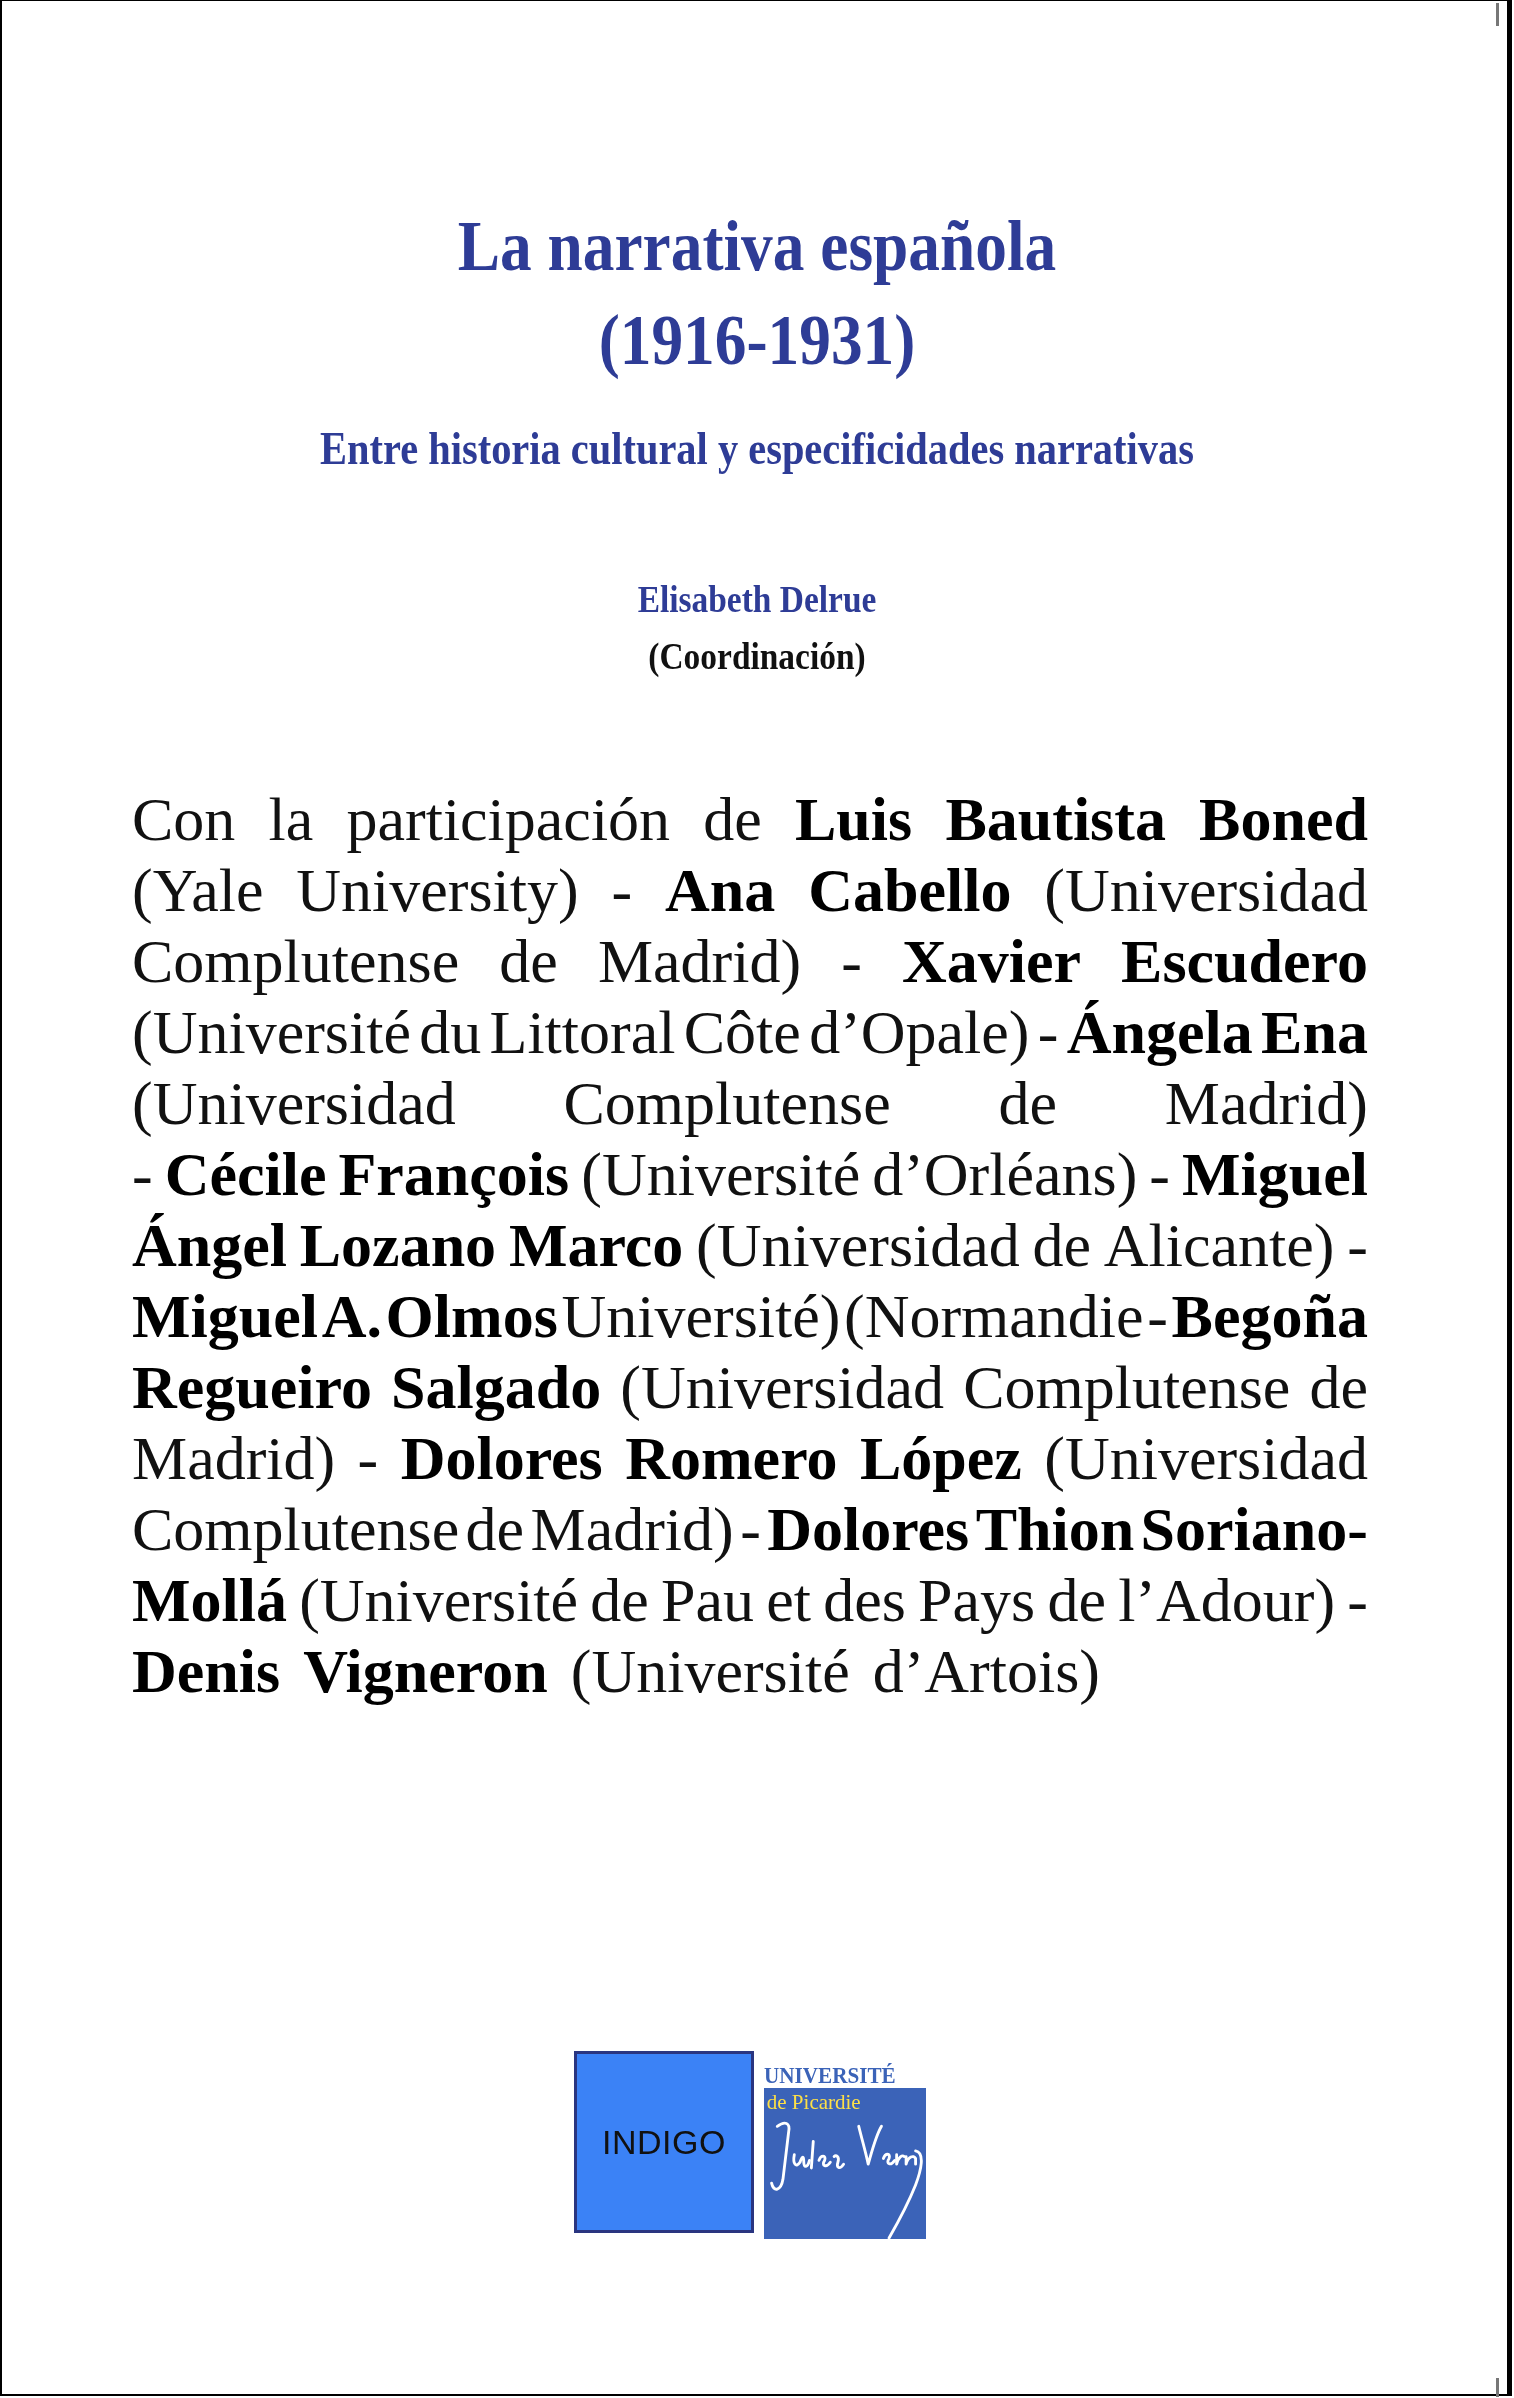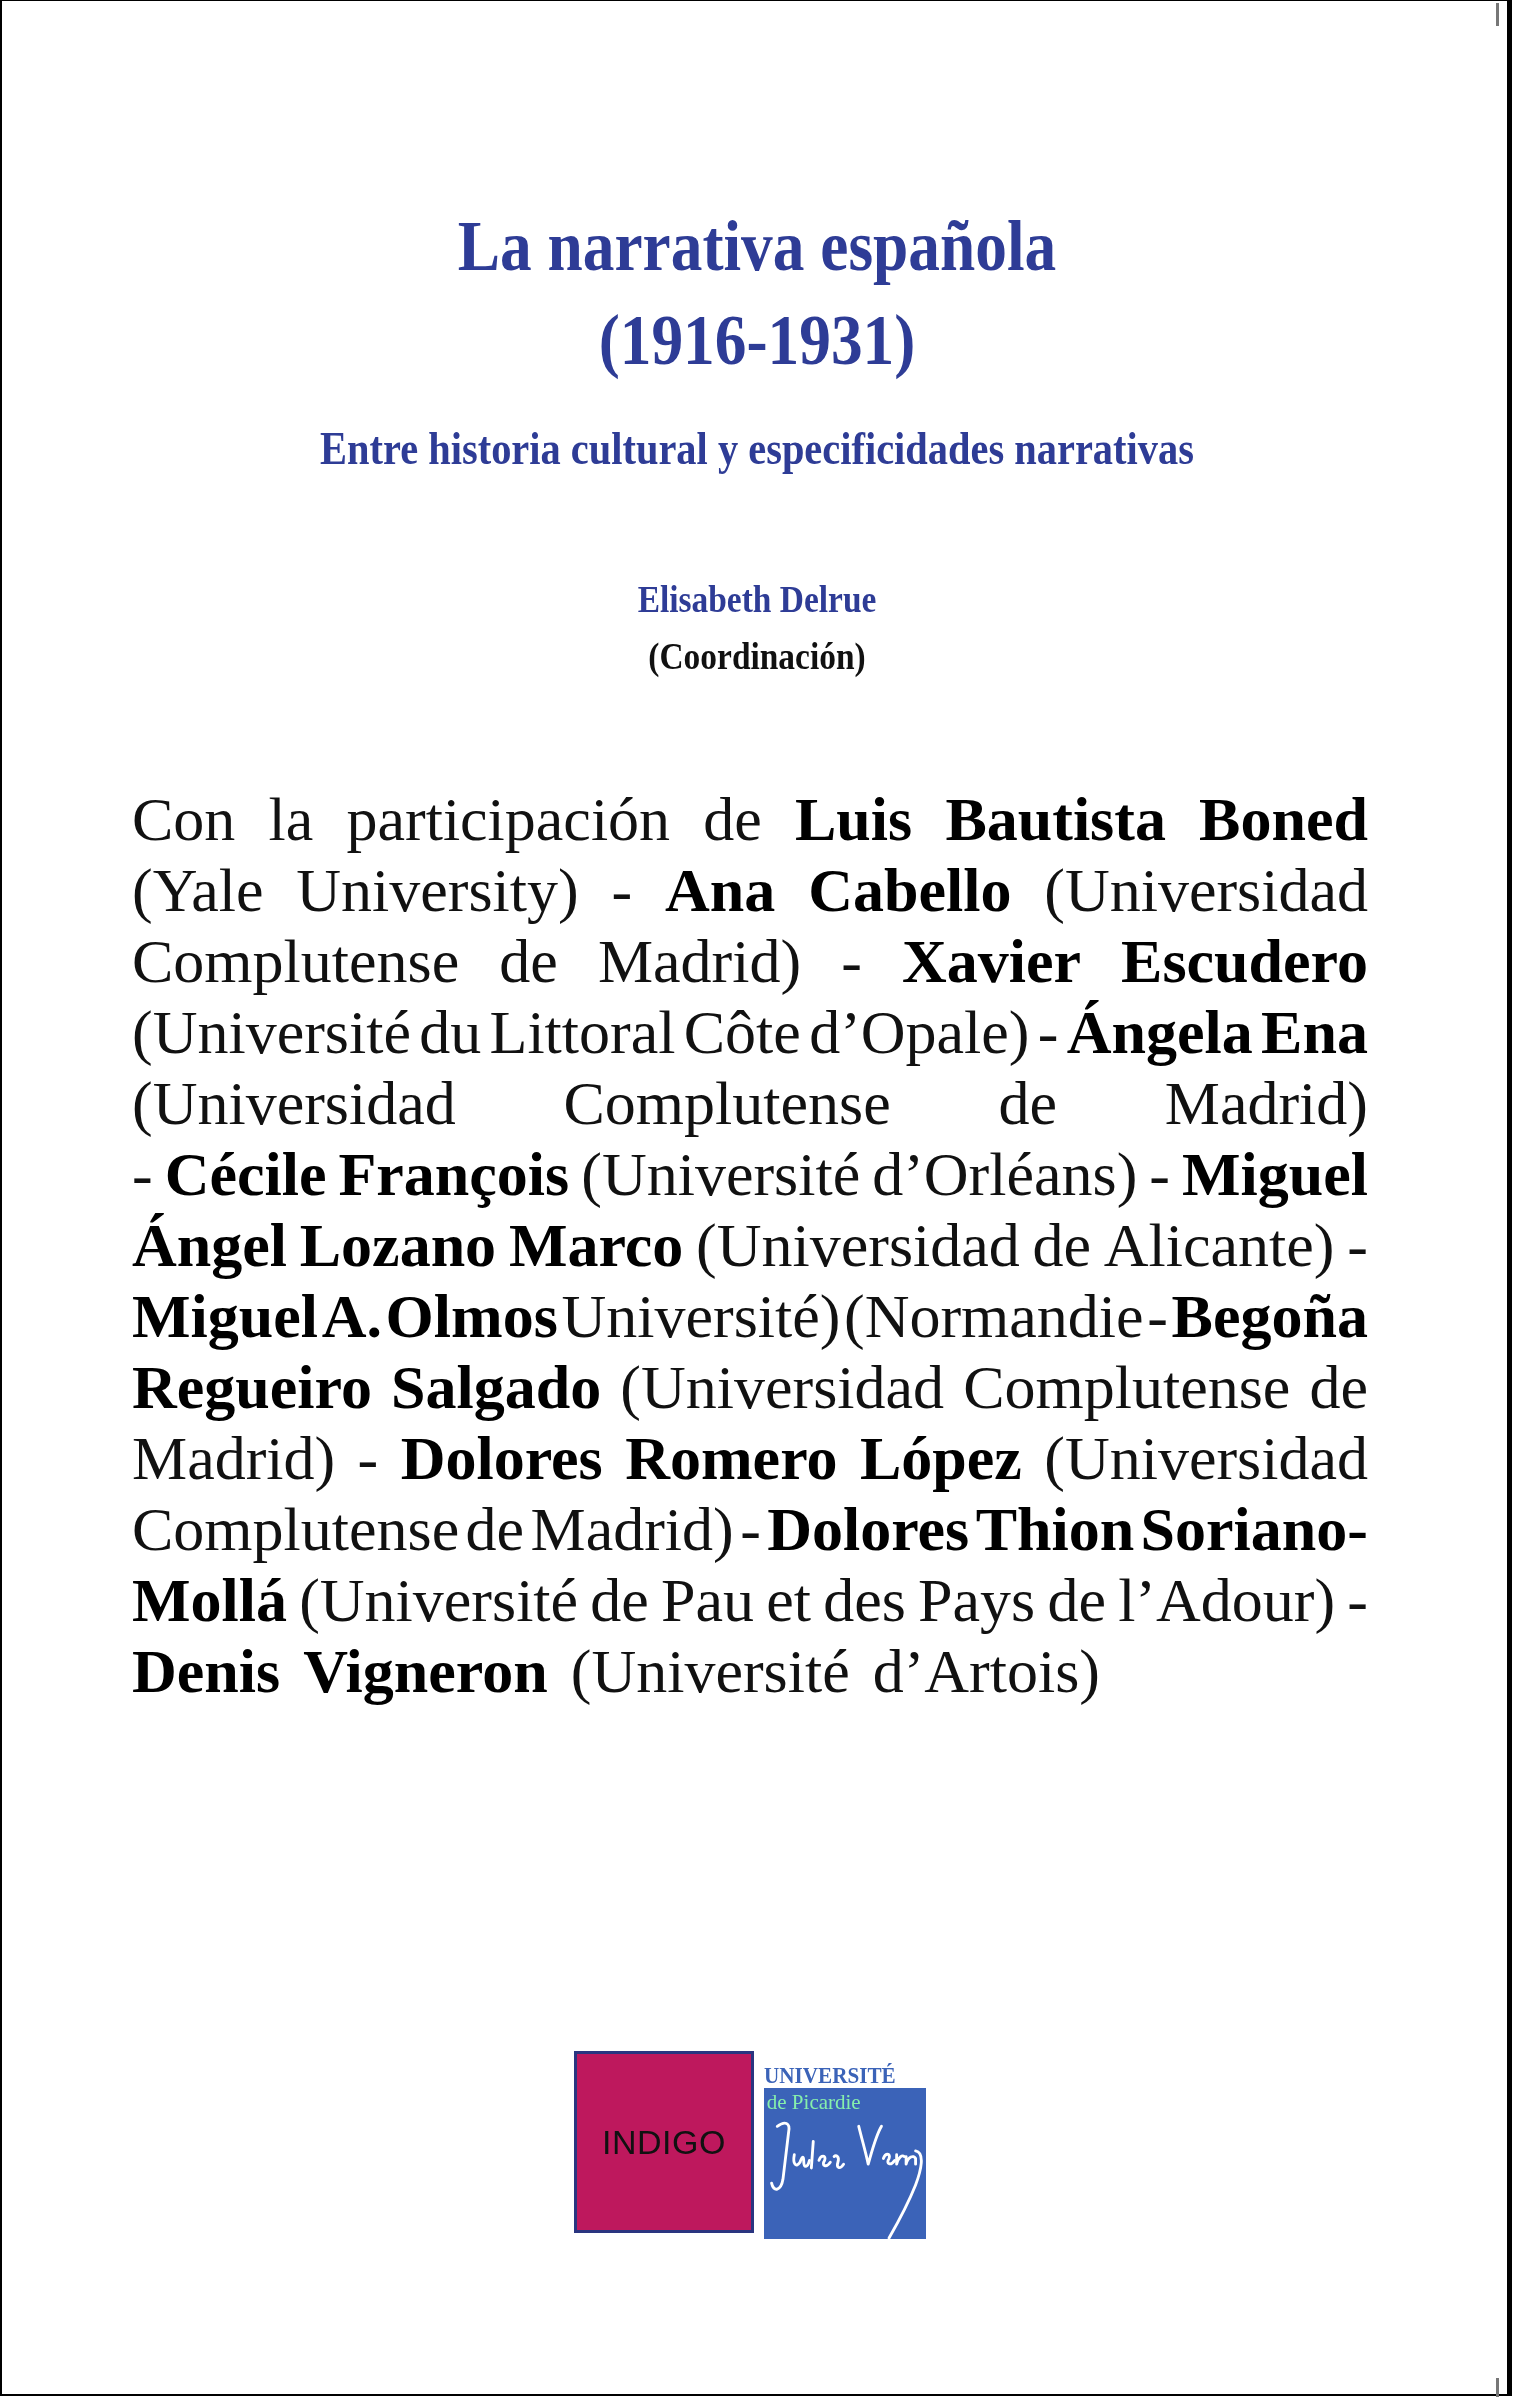--- a/index.html
+++ b/index.html
@@ -45,37 +45,37 @@
     font-size: 62px; line-height: 71px; text-align: justify;
     color: #111;
   }
   .body-text .name { color: #000000; font-weight: bold; }
   .line-inner { display: flex; justify-content: space-between; width: 100%; }
   .line-inner.last { justify-content: flex-start; gap: 23px; }
 
   .logos { position: absolute; left: 574px; top: 2051px; width: 352px; height: 185px; }
   .indigo-box {
     position: absolute; left: 0; top: 0; width: 180px; height: 182px;
-    border: 3.8px solid #2a3580; box-sizing: border-box; background: #be185d;
+    border: 3.8px solid #2a3580; box-sizing: border-box; background: #3b82f6;
     display: flex; align-items: center; justify-content: center;
   }
   .indigo-label { font-family: "Liberation Sans", "DejaVu Sans", sans-serif; font-size: 34px; color: #111; letter-spacing: 0.5px; }
   .upjv { position: absolute; left: 190px; top: 13px; width: 150px; height: 175px; }
   .upjv-top {
     position: absolute; left: 0; top: 0; width: 162px; height: 24.6px;
     font-family: "Liberation Serif", "DejaVu Serif", serif; font-size: 23px; color: #3b63b8;
     font-weight: bold; letter-spacing: 0px; line-height: 24.6px; white-space: nowrap;
     transform: scaleX(0.92); transform-origin: 0 0;
   }
   .upjv-box {
     position: absolute; left: 0; top: 24px; width: 162px; height: 151px; background: #3b63b8;
   }
   .upjv-sub {
     position: absolute; left: 2.8px; top: 1.9px; font-family: "Liberation Serif", "DejaVu Serif", serif;
-    font-size: 21px; color: #86efac; line-height: 24.6px; white-space: nowrap;
+    font-size: 21px; color: #fde047; line-height: 24.6px; white-space: nowrap;
   }
   .upjv-sig { position: absolute; left: 0; top: 24.6px; width: 162px; height: 127px; }
 </style>
 </head>
 <body>
 
 <div class="page">
   <div class="crop-mark crop-top"></div>
   <div class="crop-mark crop-bottom"></div>
 </div>

